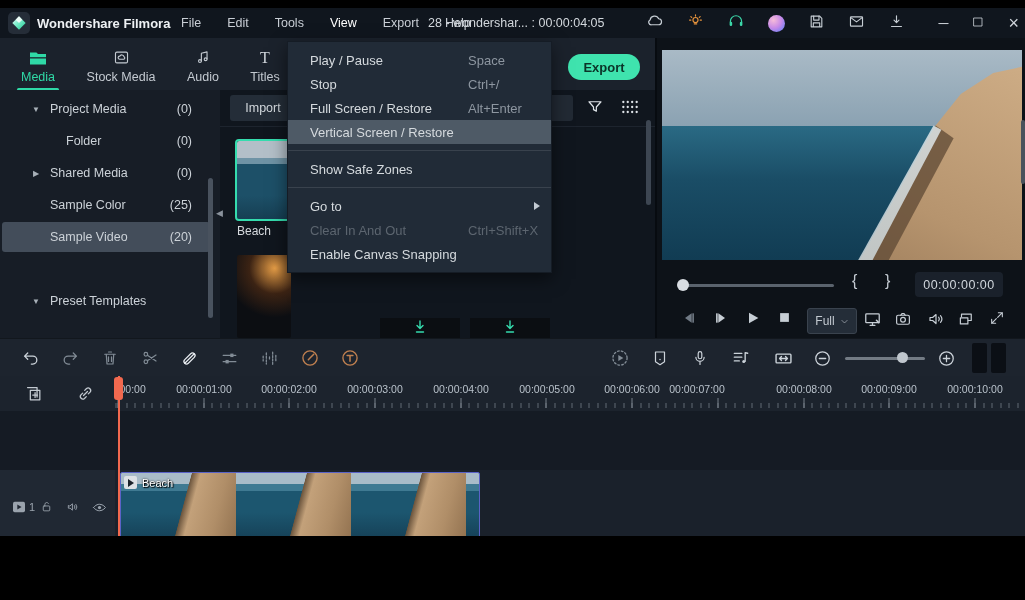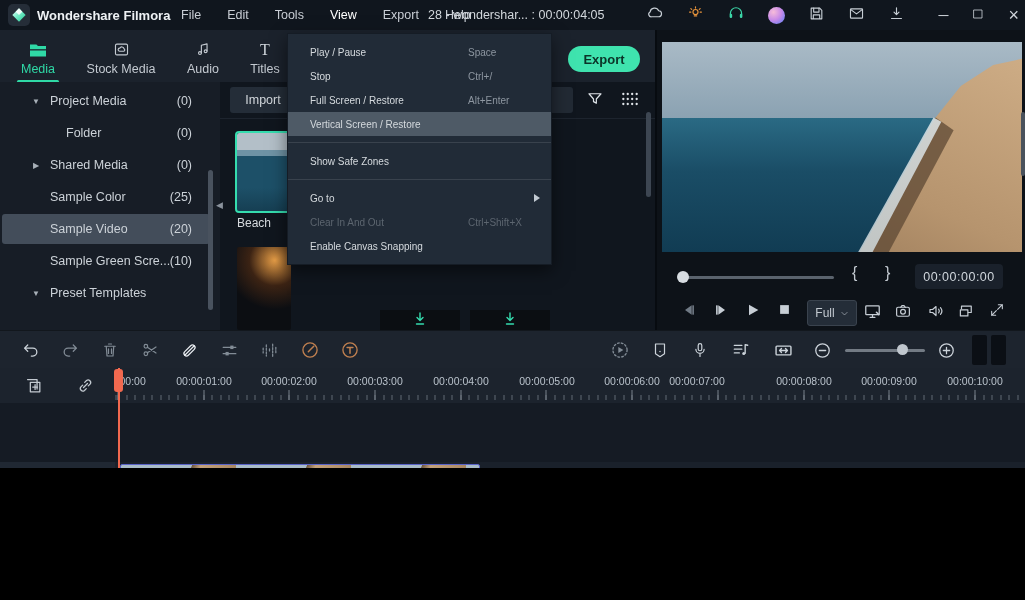--- a/index.html
+++ b/index.html
@@ -1,17 +1,17 @@
 <!DOCTYPE html>
 <html><head>
 <meta charset="utf-8">
 <style>
   html,body{margin:0;padding:0;background:#000;}
-  .app{position:relative;width:1025px;height:468px;background:#0369a1;
-       font-family:"Liberation Sans",sans-serif;color:#c6cdd4;overflow:hidden;
+  .app{position:relative;width:1025px;height:528px;background:#0369a1;
+       font-family:"Liberation Sans",sans-serif;color:#c6cdd4;overflow:hidden;margin-top:8px;
        -webkit-font-smoothing:antialiased;}
   .abs{position:absolute;}
   .ic{stroke:currentColor;fill:none;stroke-width:1.6;stroke-linecap:round;stroke-linejoin:round;}
 
   
   .titlebar{position:absolute;left:0;top:0;width:1025px;height:30px;background:#10161e;display:flex;align-items:center;}
   .logo{position:absolute;left:8px;top:4px;width:22px;height:22px;border-radius:5px;background:#252d38;display:flex;align-items:center;justify-content:center;}
   .brand{position:absolute;left:37px;top:0;height:30px;display:flex;align-items:center;font-size:13px;font-weight:bold;color:#eef1f4;}
   .menubar{position:absolute;left:172px;top:0;height:30px;display:flex;align-items:center;gap:8px;font-size:12.5px;color:#c9ced5;}
   .menubar .m{padding:3px 9px;border-radius:3px;cursor:default;}
@@ -71,21 +71,21 @@
   .seek-track{position:absolute;left:25px;top:16px;width:152px;height:3px;border-radius:2px;background:#5a636d;}
   .seek-knob{position:absolute;left:20px;top:11px;width:12px;height:12px;border-radius:50%;background:#d8dde2;}
   .brace{position:absolute;top:4px;font-size:16px;color:#c3cad1;}
   .tc-box{position:absolute;left:258px;top:4px;width:88px;height:25px;background:#1a212b;border-radius:4px;display:flex;align-items:center;justify-content:center;font-size:12.5px;color:#d0d6dc;letter-spacing:.5px;}
   .ctrl-row{position:absolute;left:0;top:264px;width:370px;height:36px;color:#c7ced5;}
   .ctrl{position:absolute;top:8px;display:flex;align-items:center;justify-content:center;}
   .full-box{position:absolute;left:150px;top:6px;width:48px;height:24px;background:#242d38;border:1px solid #3a434e;border-radius:3px;display:flex;align-items:center;justify-content:center;gap:5px;font-size:12px;color:#c3cad1;}
 
   
   .ddmenu{position:absolute;left:287px;top:33px;width:263px;background:#212b37;border:1px solid #151c25;box-shadow:0 6px 16px rgba(0,0,0,.5);padding:6px 0;z-index:50;}
-  .mi{position:relative;height:24px;display:flex;align-items:center;font-size:10px;color:#d5dade;}
+  .mi{position:relative;height:24px;display:flex;align-items:center;font-size:13px;color:#d5dade;}
   .mi .mi-label{position:absolute;left:22px;white-space:nowrap;}
   .mi .mi-short{position:absolute;left:180px;color:#8d96a0;white-space:nowrap;}
   .mi.hl{background:#4e5a66;padding-left:12px;}
   .mi.dis .mi-label,.mi.dis .mi-short{color:#5c656f;}
   .mi .sub{position:absolute;left:246px;width:0;height:0;border-left:6px solid #c2cad2;border-top:4px solid transparent;border-bottom:4px solid transparent;}
   .msep{height:1px;background:#39424d;margin:6px 0;}
 
   
   .toolbar{position:absolute;left:0;top:330px;width:1025px;height:38px;background:#1d242e;border-top:1px solid #12171d;border-bottom:1px solid #0c1016;}
   .tool{position:absolute;top:0;height:38px;display:flex;align-items:center;justify-content:center;color:#828c96;}
@@ -240,24 +240,20 @@
       <span class="lbl">Shared Media</span>
       <span class="cnt">(0)</span>
     </div>
     <div class="tr" style="top:100px;text-align:right;">
       <span class="lbl">Sample Color</span>
       <span class="cnt">(25)</span>
     </div>
     <div class="tr selected" style="top:132px;">
       <span class="lbl">Sample Video</span>
       <span class="cnt">(20)</span>
-    </div>
-    <div class="tr" style="top:164px;">
-      <span class="lbl">Sample Green Scre...</span>
-      <span class="cnt">(10)</span>
     </div>
     <div class="tr" style="top:196px;">
       <span class="arrow">▼</span>
       <span class="lbl">Preset Templates</span>
     </div>
     <div class="side-scroll"></div>
     <div class="side-folders">
       <svg class="ic" width="17" height="17" viewBox="0 0 24 24">
           <path d="M3 6h7l2 2h9v11H3z"></path>
         </svg>

